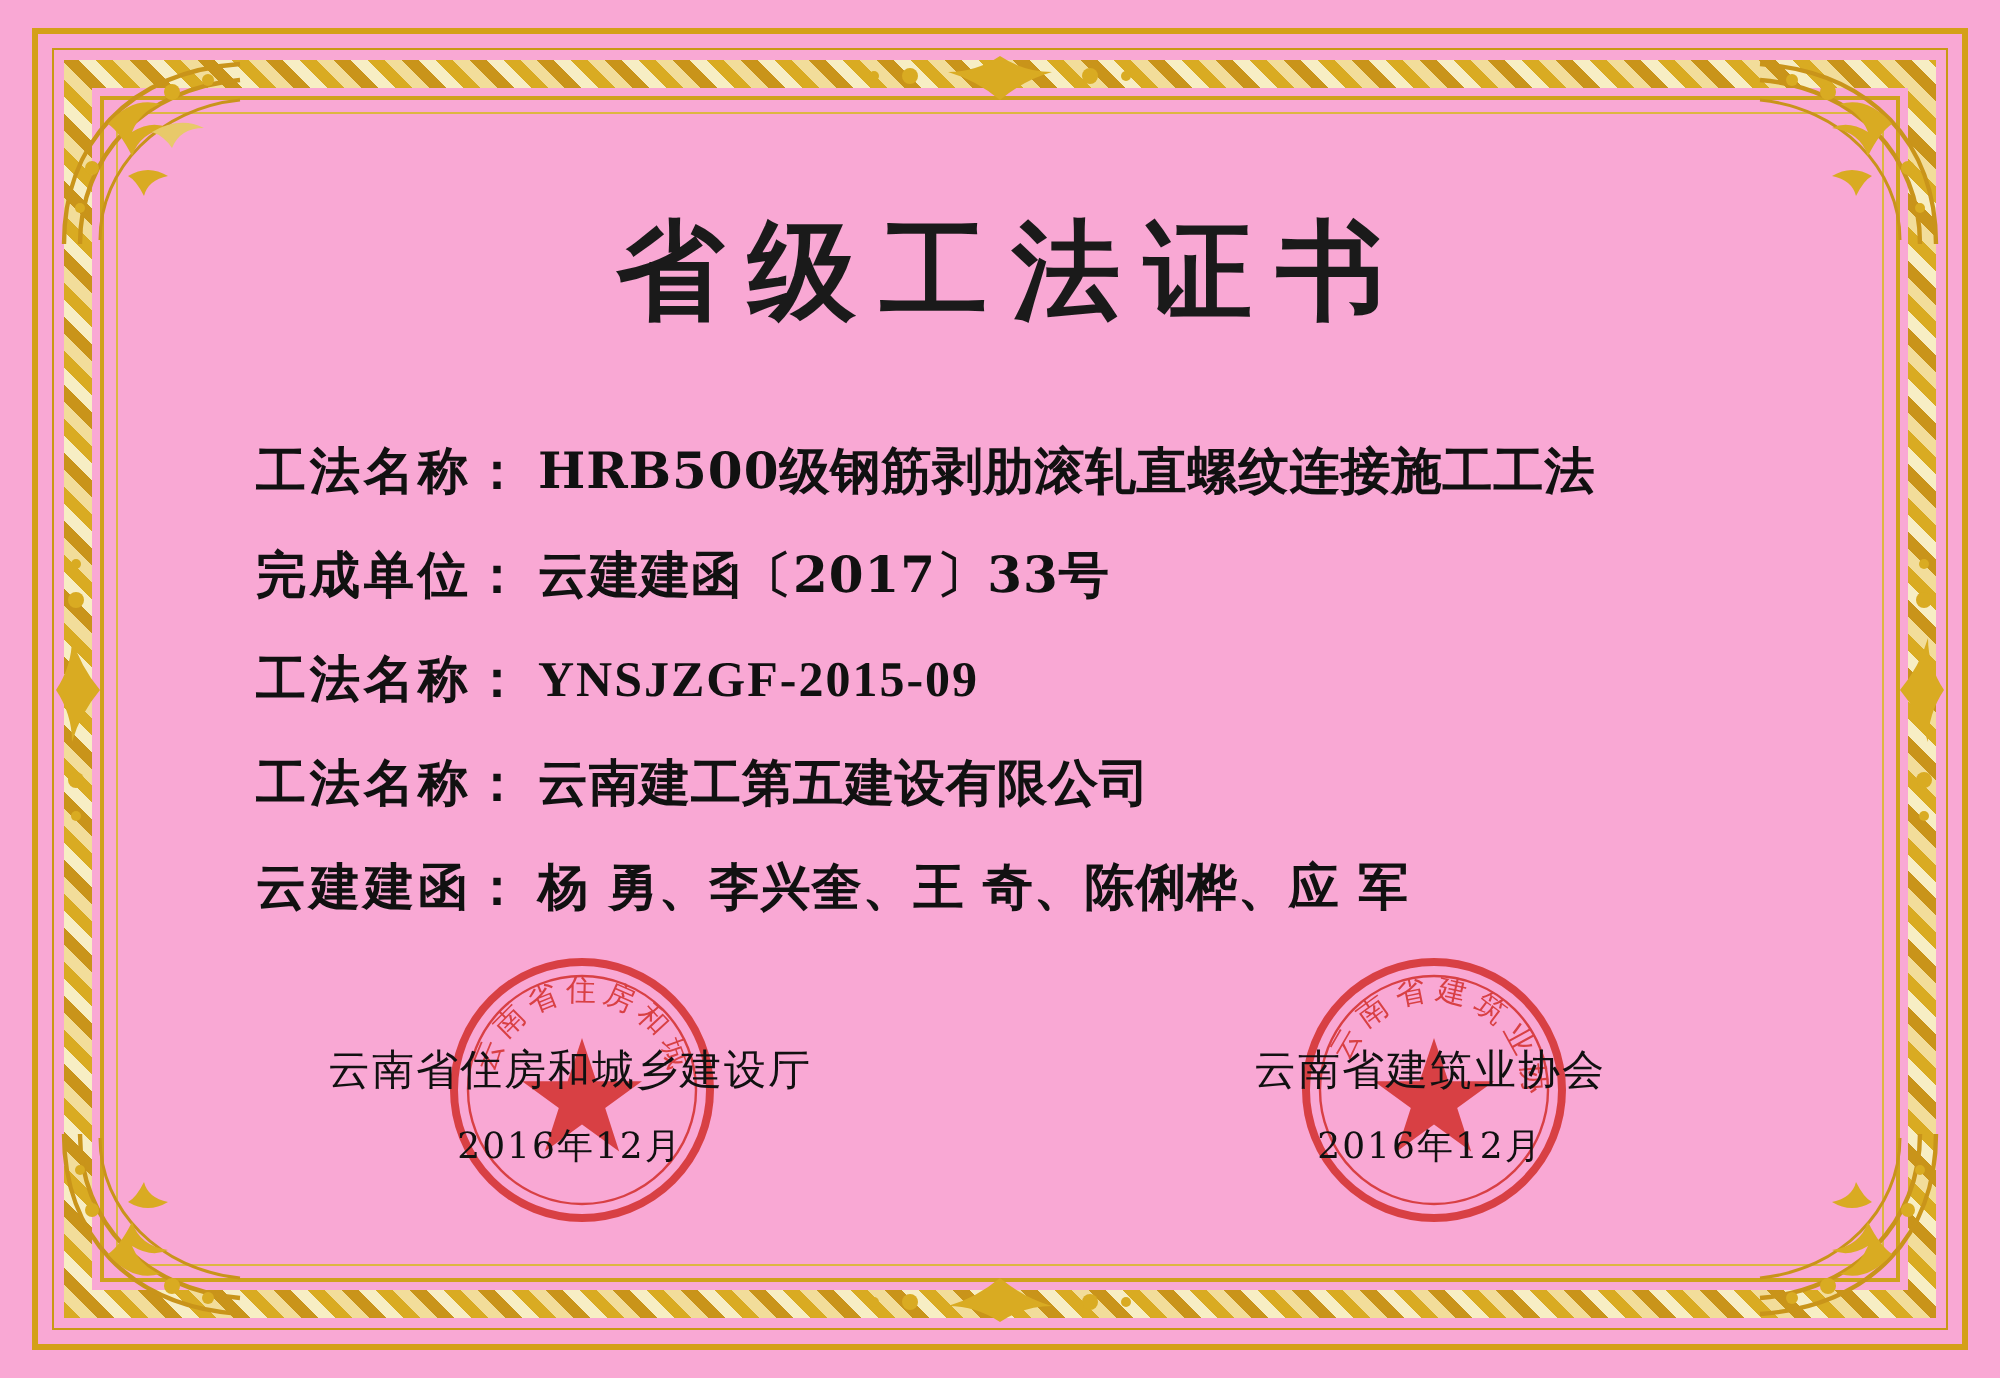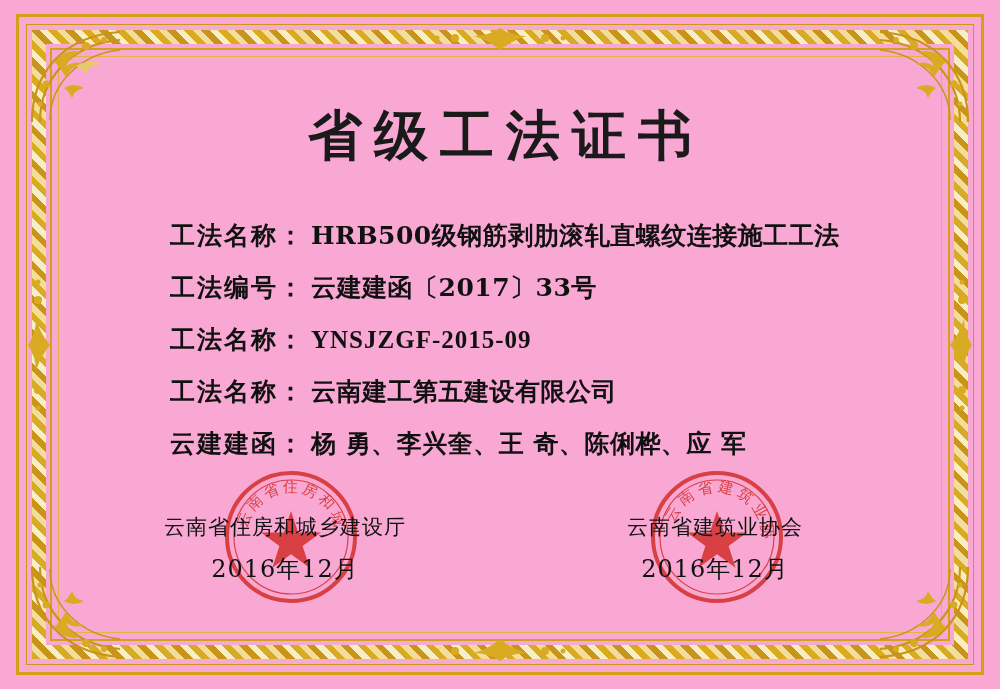--- a/index.html
+++ b/index.html
@@ -124,21 +124,20 @@
   .fields {
     margin-top: 46px;
     padding-left: 58px;
   }
   .field-row {
     display: flex;
     align-items: baseline;
     margin-bottom: 19px;
     font-size: 25px;
     color: #111111;
-    margin-left: 42px;
   }
   .field-label {
     flex: 0 0 auto;
     letter-spacing: 2px;
     font-family: "DejaVu Serif", "Liberation Serif", serif;
     font-weight: bold;
     white-space: nowrap;
   }
   .field-value {
     flex: 1 1 auto;
@@ -170,21 +169,21 @@
   .sig-org {
     font-size: 21px;
     color: #111;
     font-family: "DejaVu Serif", "Liberation Serif", serif;
     letter-spacing: 1px;
     position: relative;
     z-index: 3;
   }
   .sig-date {
     margin-top: 12px;
-    font-size: 24px;
+    font-size: 18px;
     color: #111;
     font-family: "DejaVu Serif", "Liberation Serif", serif;
     letter-spacing: 1px;
     position: relative;
     z-index: 3;
   }
 
   
   .seal {
     position: absolute;
@@ -334,21 +333,21 @@
     <div class="title">省级工法证书</div>
 
     <div class="fields">
 
       <div class="field-row">
         <span class="field-label">工法名称：</span>
         <span class="field-value">HRB500级钢筋剥肋滚轧直螺纹连接施工工法</span>
       </div>
 
       <div class="field-row">
-        <span class="field-label">工法编号：</span>
+        <span class="field-label">完成单位：</span>
         <span class="field-value">云建建函〔2017〕33号</span>
       </div>
 
       <div class="field-row">
         <span class="field-label">工法名称：</span>
         <span class="field-value latin">YNSJZGF-2015-09</span>
       </div>
 
       <div class="field-row">
         <span class="field-label">工法名称：</span>

